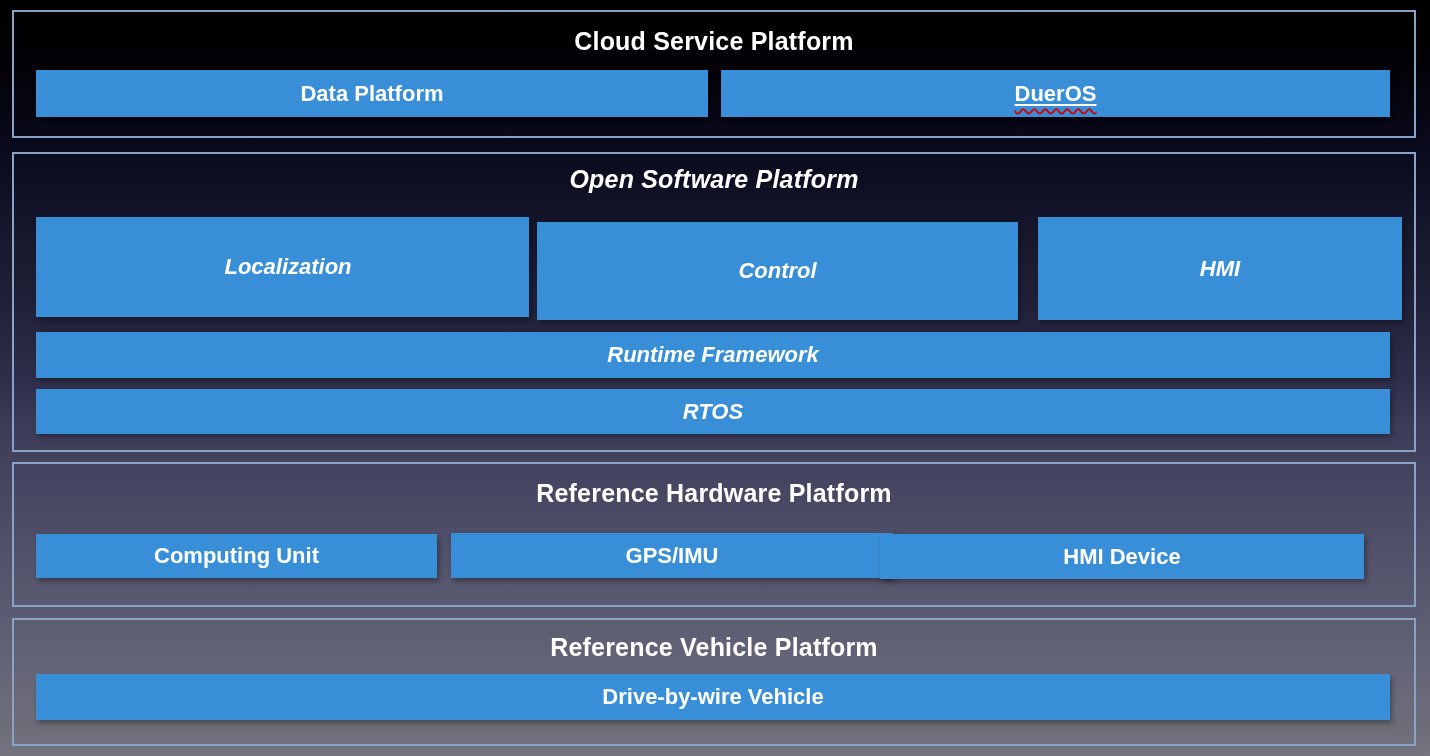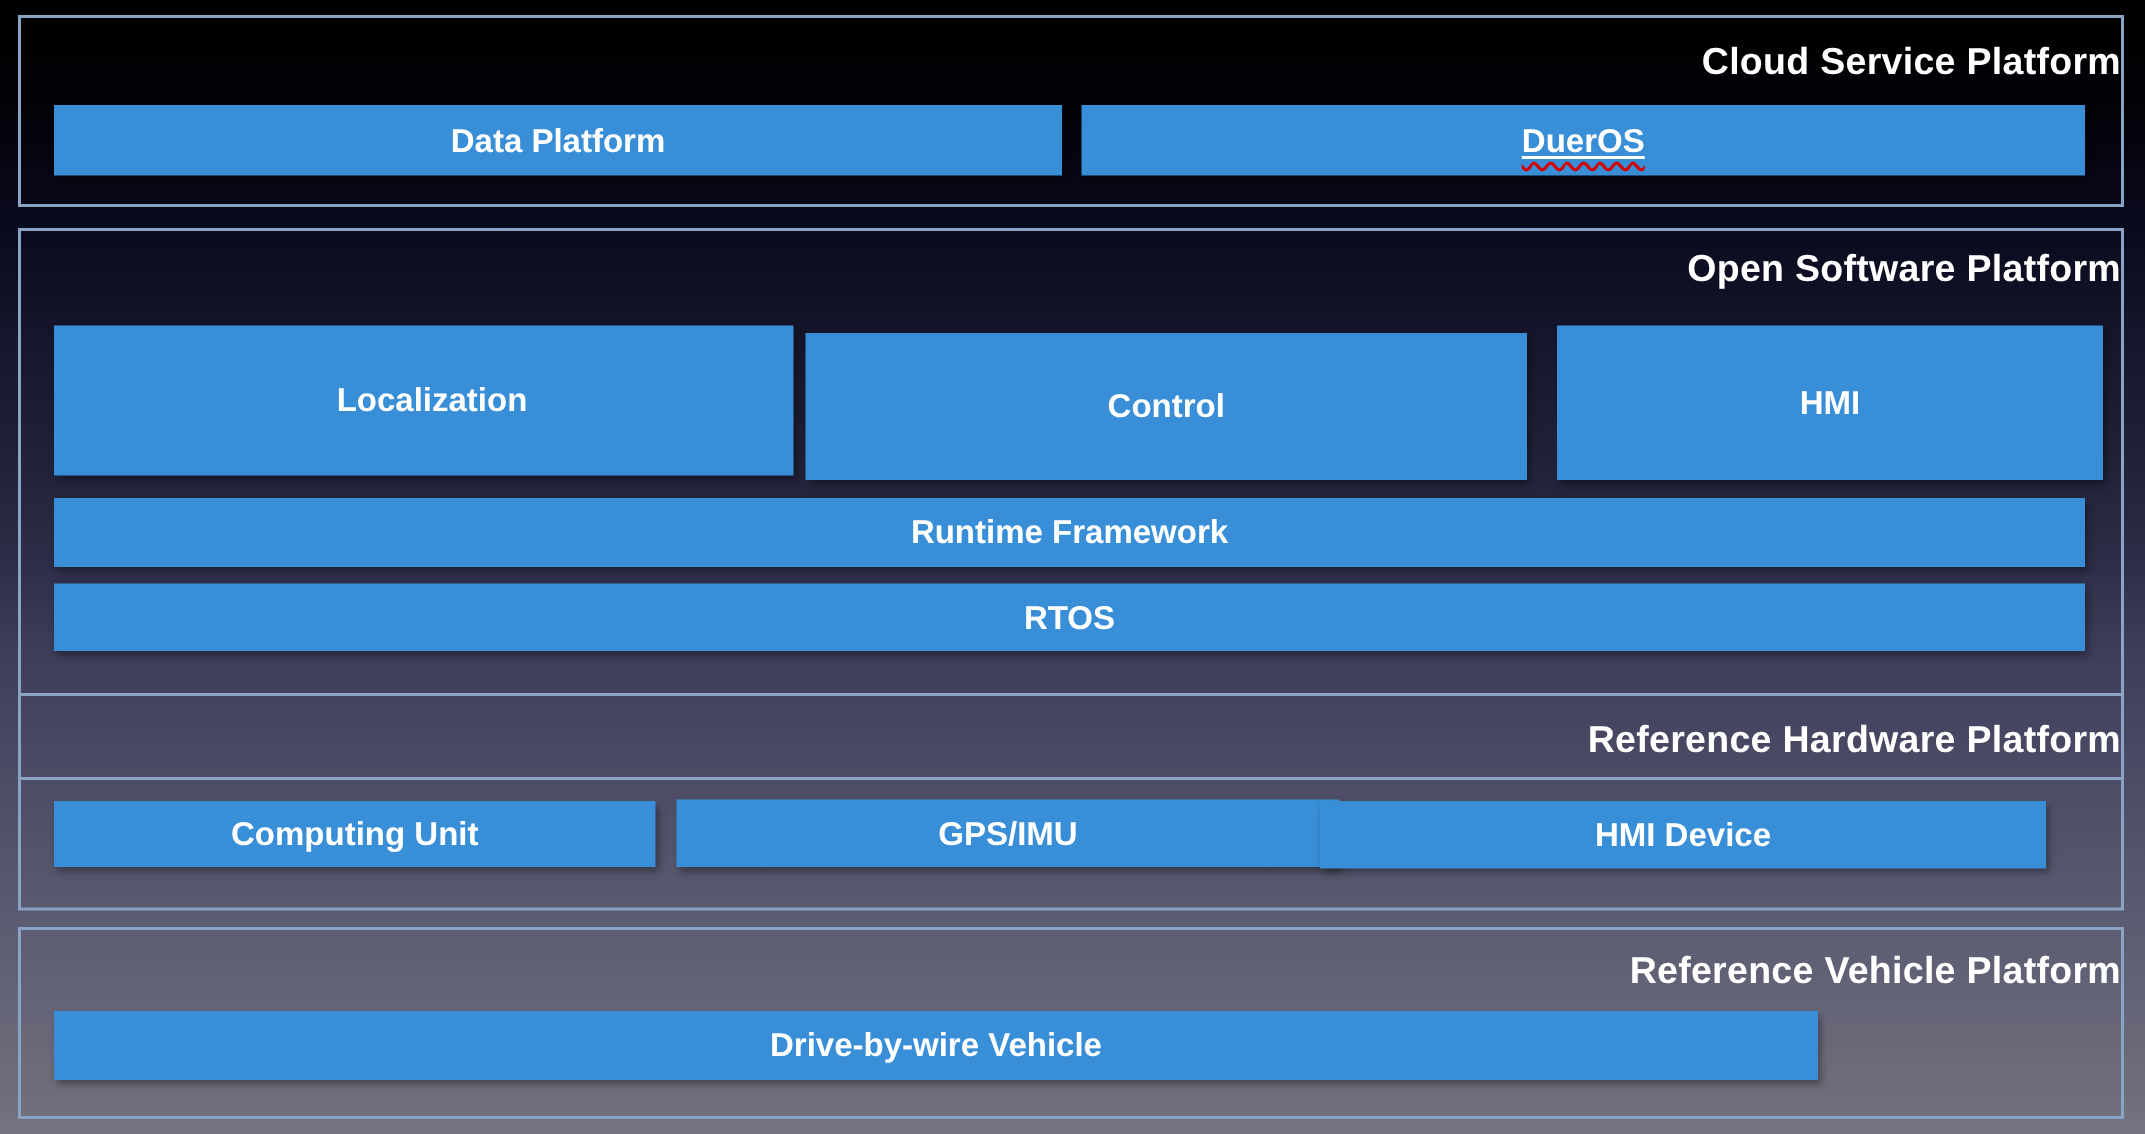--- a/index.html
+++ b/index.html
@@ -30,30 +30,30 @@
   }
   .panel {
     position: absolute;
     left: 12px;
     width: 1404px;
     border: 2px solid #8aa2c4;
     box-sizing: border-box;
     background: transparent;
   }
   .panel-1 { top: 10px;  height: 128px; }
-  .panel-2 { top: 152px; height: 368px; }
+  .panel-2 { top: 152px; height: 300px; font-style: italic; }
   .panel-3 { top: 462px; height: 145px; }
   .panel-4 { top: 618px; height: 128px; }
 
   .panel-title {
     position: absolute;
     left: 0;
     width: 100%;
     margin: 0;
-    text-align: right;
+    text-align: center;
     color: #ffffff;
     font-size: 25px;
     font-weight: bold;
     letter-spacing: 0.2px;
   }
   .panel-1 .panel-title { top: 15px; }
   .panel-2 .panel-title { top: 11px; }
   .panel-3 .panel-title { top: 15px; }
   .panel-4 .panel-title { top: 13px; }
 
@@ -81,21 +81,21 @@
   .box-hmi           { left: 1012px; top: 63px;  width: 364px;  height: 103px; margin-left: 12px; }
   .box-runtime       { left: 22px;   top: 178px; width: 1354px; height: 46px; }
   .box-rtos          { left: 22px;   top: 235px; width: 1354px; height: 45px; }
 
   
   .box-computing-unit { left: 22px;  top: 70px; width: 401px; height: 44px; }
   .box-gps-imu        { left: 437px; top: 69px; width: 442px; height: 45px; }
   .box-hmi-device     { left: 866px; top: 70px; width: 484px; height: 45px; }
 
   
-  .box-drive-by-wire  { left: 22px; top: 54px; width: 1176px; height: 46px; }
+  .box-drive-by-wire  { left: 22px; top: 54px; width: 1354px; height: 46px; }
 
   
   .spellcheck-wrap {
     text-decoration: underline wavy #d40000;
     text-decoration-thickness: 2px;
     text-underline-offset: 7px;
     text-decoration-skip-ink: none;
   }
   .spellcheck-wrap .underlined-label {
     text-decoration: underline solid #ffffff;

